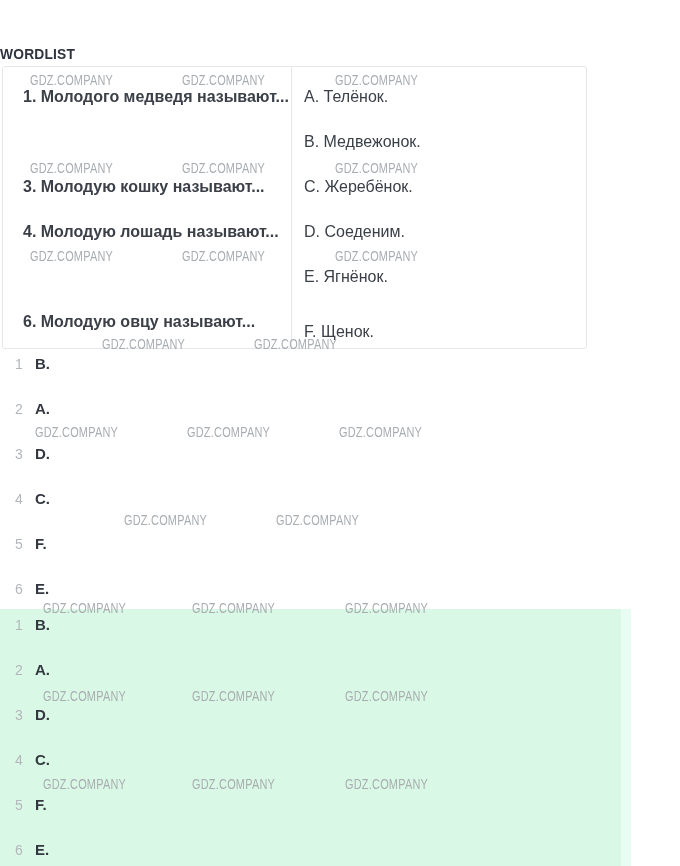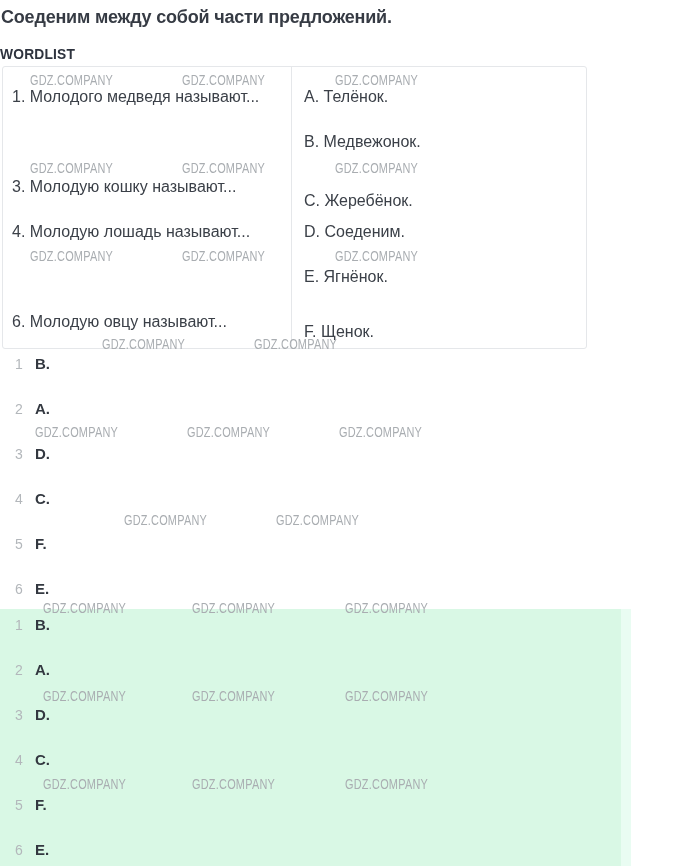--- a/index.html
+++ b/index.html
@@ -7,45 +7,44 @@
         font-family:"Liberation Sans",sans-serif;}
   .title{position:absolute;left:1px;top:7px;font-size:18px;font-weight:600;color:#363b44;
          letter-spacing:-0.2px;white-space:nowrap;}
   .wordlist-label{position:absolute;left:0px;top:45px;font-size:15px;font-weight:700;color:#2e333e;
          transform:scaleX(0.92);transform-origin:left top;letter-spacing:0.2px;}
   .wtable{position:absolute;left:2px;top:66px;width:583px;height:281px;background:#ffffff;
          border:1px solid #e5e7ea;border-radius:3px;}
   .divider{position:absolute;left:288px;top:0;bottom:0;width:1px;background:#e5e7ea;}
   .cell{position:absolute;font-size:16px;font-weight:500;color:#3b4048;line-height:18px;
         white-space:nowrap;}
-  .cell.l{left:9px;}
+  .cell.l{left:20px;font-weight:bold;}
   .cell.r{left:301px;}
   .ans-row{position:absolute;left:0;height:18px;width:300px;}
   .ans-num{position:absolute;left:15px;top:1px;font-size:14px;color:#b3b7bb;font-weight:400;}
   .ans-letter{position:absolute;left:35px;top:0;font-size:15px;font-weight:700;color:#333840;}
   .green{position:absolute;left:0;top:609px;width:631px;height:257px;
         background:linear-gradient(90deg,#d9f8e5 0px,#d9f8e5 621px,#e9fcf2 621px,#e9fcf2 631px);}
   .wm{position:absolute;font-size:14px;color:#a9adb1;font-weight:400;white-space:nowrap;
         transform:scaleX(0.78);transform-origin:left top;letter-spacing:0.3px;}
 </style>
 </head>
 <body>
 
 <div class="page">
 
-  <div class="title">Соеденим между собой части предложений.</div>
   <div class="wordlist-label">WORDLIST</div>
 
   <div class="wtable">
     <div class="divider"></div>
     <div class="cell l" style="top:21px">1. Молодого медведя называют...</div>
     <div class="cell r" style="top:21px">A. Телёнок.</div>
     <div class="cell r" style="top:66px">B. Медвежонок.</div>
     <div class="cell l" style="top:111px">3. Молодую кошку называют...</div>
-    <div class="cell r" style="top:125px">C. Жеребёнок.</div>
+    <div class="cell r" style="top:111px">C. Жеребёнок.</div>
     <div class="cell l" style="top:156px">4. Молодую лошадь называют...</div>
     <div class="cell r" style="top:156px">D. Соеденим.</div>
     <div class="cell r" style="top:201px">E. Ягнёнок.</div>
     <div class="cell l" style="top:246px">6. Молодую овцу называют...</div>
     <div class="cell r" style="top:256px">F. Щенок.</div>
   </div>
 
   <div>
     <div class="ans-row" style="top:355px">
       <span class="ans-num">1</span>

